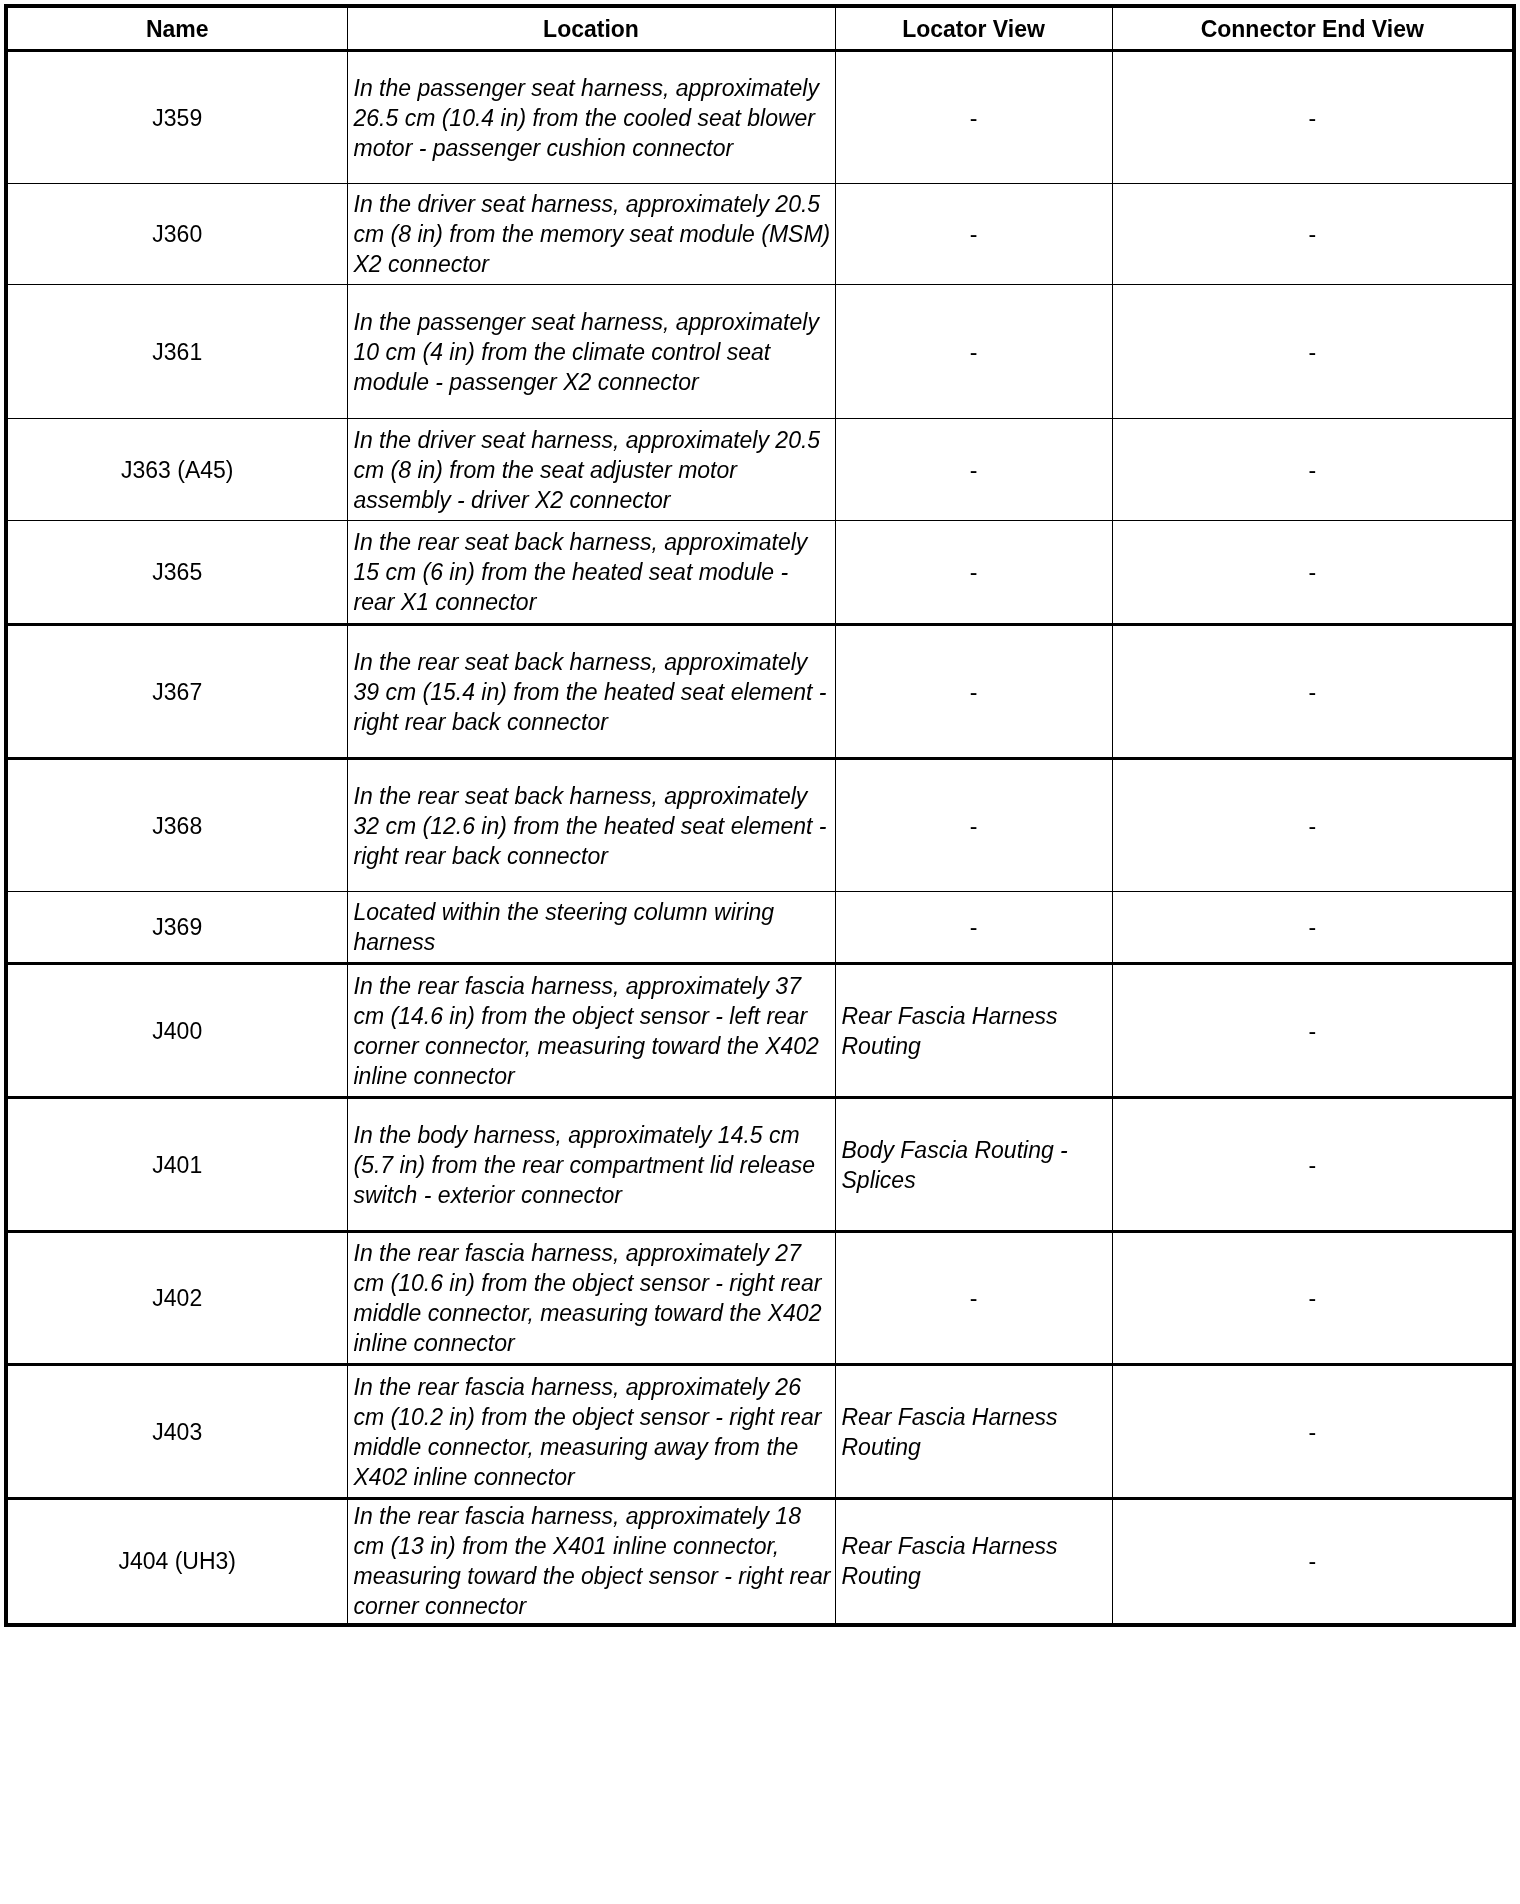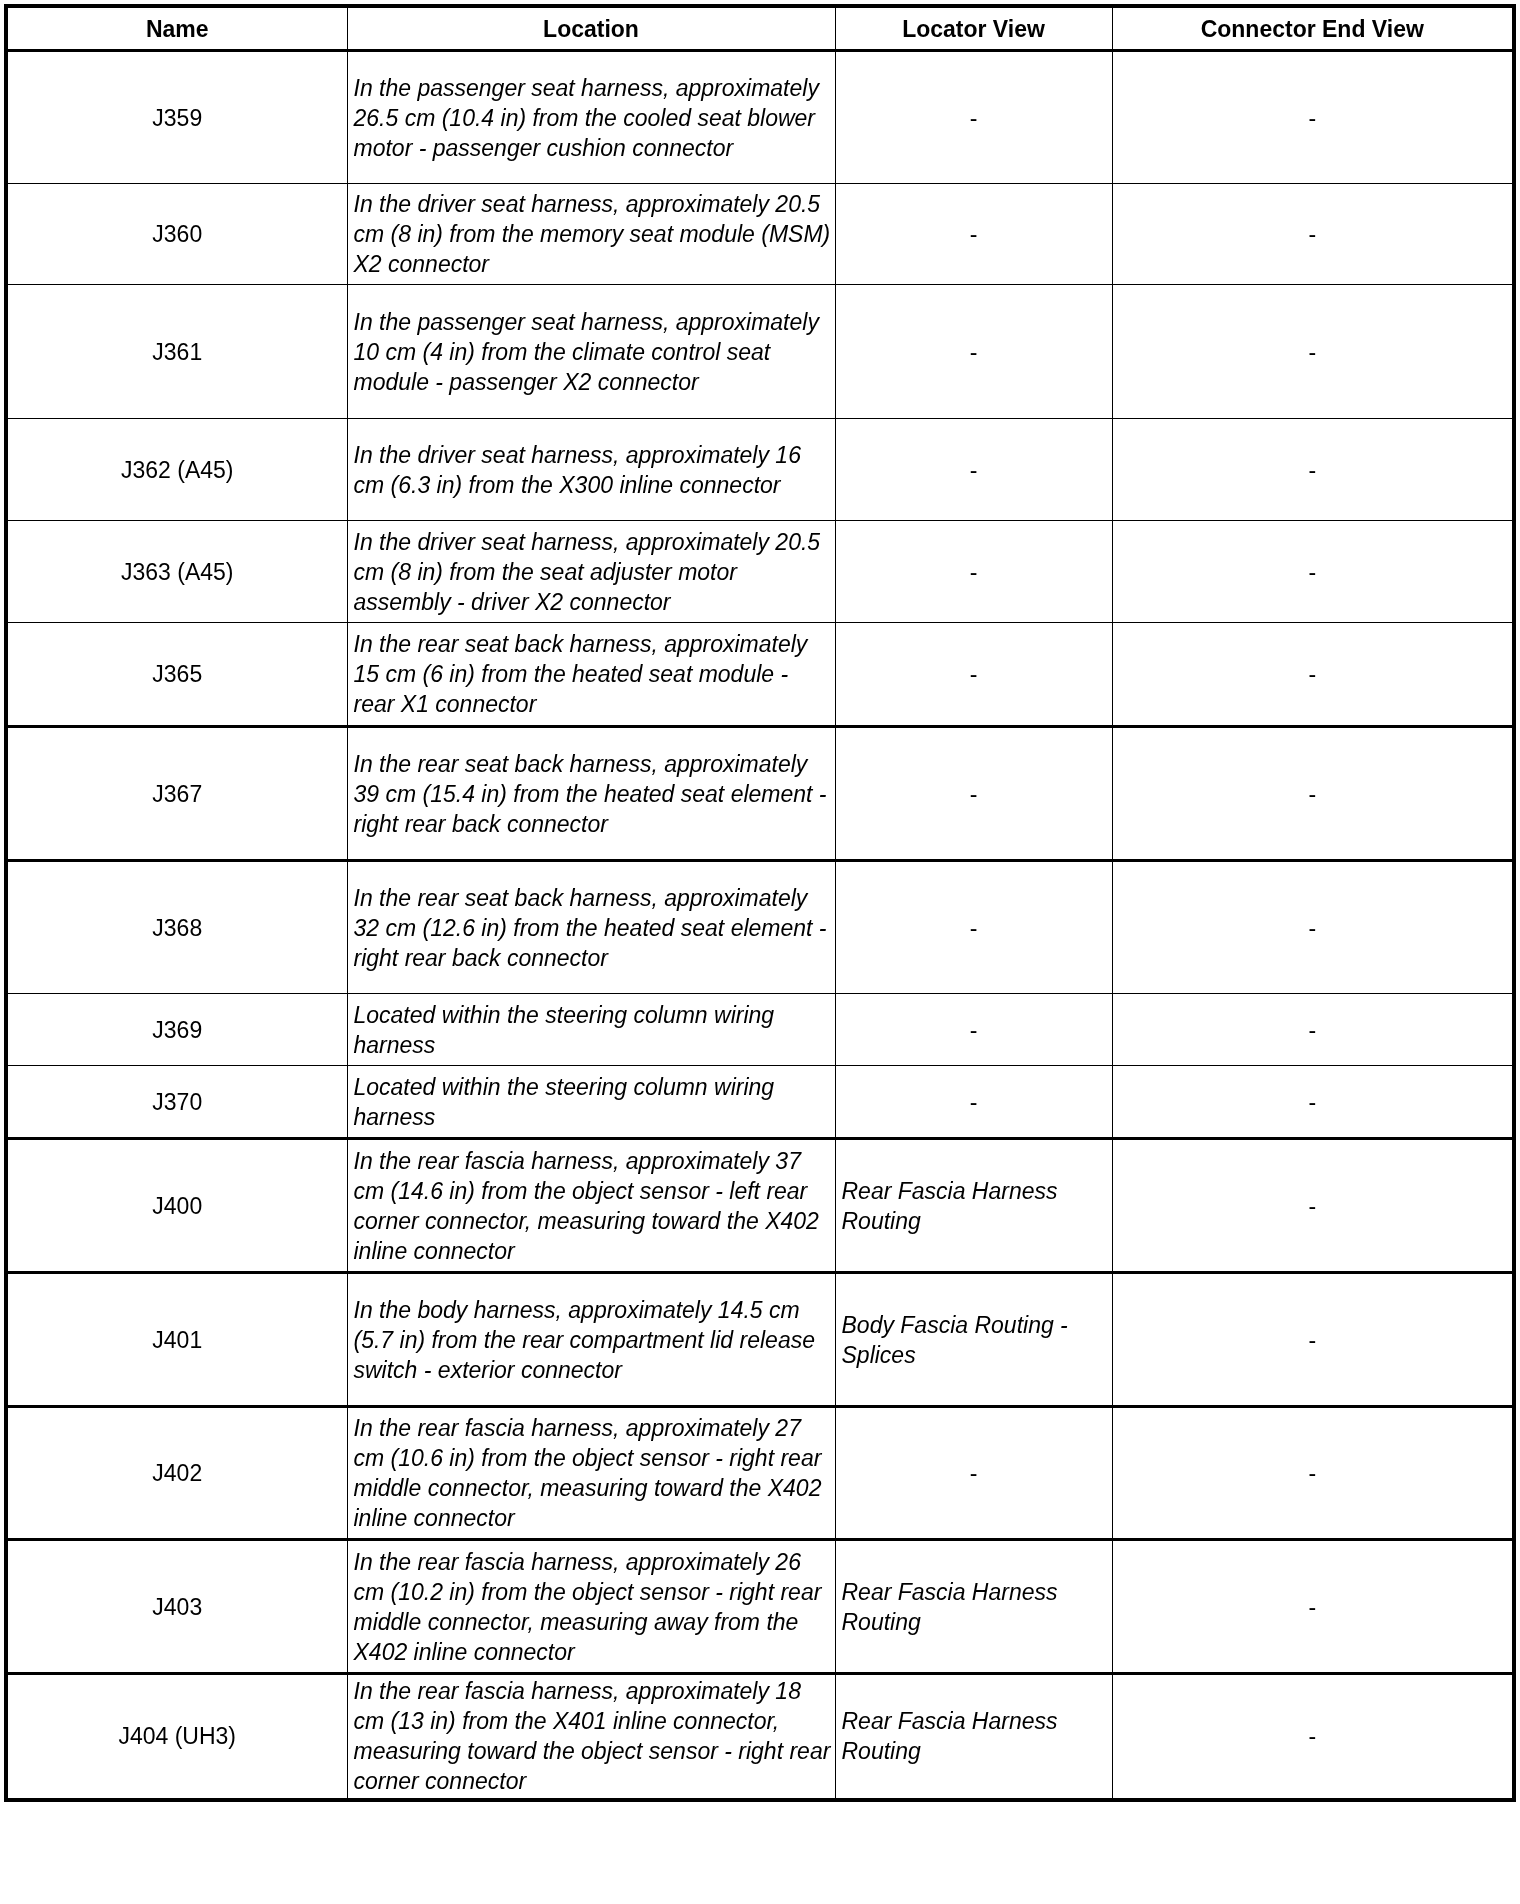--- a/index.html
+++ b/index.html
@@ -88,26 +88,20 @@
           <td class="c-locator-dash">-</td>
           <td class="c-end">-</td>
         </tr>
         <tr style="height: 134px;">
           <td class="c-name">J361</td>
           <td class="c-location">In the passenger seat harness, approximately 10 cm (4 in) from the climate control seat module - passenger X2 connector</td>
           <td class="c-locator-dash">-</td>
           <td class="c-end">-</td>
         </tr>
         <tr style="height: 102px;">
-          <td class="c-name">J362 (A45)</td>
-          <td class="c-location">In the driver seat harness, approximately 16 cm (6.3 in) from the X300 inline connector</td>
-          <td class="c-locator-dash">-</td>
-          <td class="c-end">-</td>
-        </tr>
-        <tr style="height: 102px;">
           <td class="c-name">J363 (A45)</td>
           <td class="c-location">In the driver seat harness, approximately 20.5 cm (8 in) from the seat adjuster motor assembly - driver X2 connector</td>
           <td class="c-locator-dash">-</td>
           <td class="c-end">-</td>
         </tr>
         <tr style="height: 104px;">
           <td class="c-name">J365</td>
           <td class="c-location">In the rear seat back harness, approximately 15 cm (6 in) from the heated seat module - rear X1 connector</td>
           <td class="c-locator-dash">-</td>
           <td class="c-end">-</td>
@@ -119,26 +113,20 @@
           <td class="c-end">-</td>
         </tr>
         <tr class="thick" style="height: 133px;">
           <td class="c-name">J368</td>
           <td class="c-location">In the rear seat back harness, approximately 32 cm (12.6 in) from the heated seat element - right rear back connector</td>
           <td class="c-locator-dash">-</td>
           <td class="c-end">-</td>
         </tr>
         <tr style="height: 72px;">
           <td class="c-name">J369</td>
-          <td class="c-location">Located within the steering column wiring harness</td>
-          <td class="c-locator-dash">-</td>
-          <td class="c-end">-</td>
-        </tr>
-        <tr style="height: 73px;">
-          <td class="c-name">J370</td>
           <td class="c-location">Located within the steering column wiring harness</td>
           <td class="c-locator-dash">-</td>
           <td class="c-end">-</td>
         </tr>
         <tr class="thick" style="height: 134px;">
           <td class="c-name">J400</td>
           <td class="c-location">In the rear fascia harness, approximately 37 cm (14.6 in) from the object sensor - left rear corner connector, measuring toward the X402 inline connector</td>
           <td class="c-locator-text">Rear Fascia Harness Routing</td>
           <td class="c-end">-</td>
         </tr>

